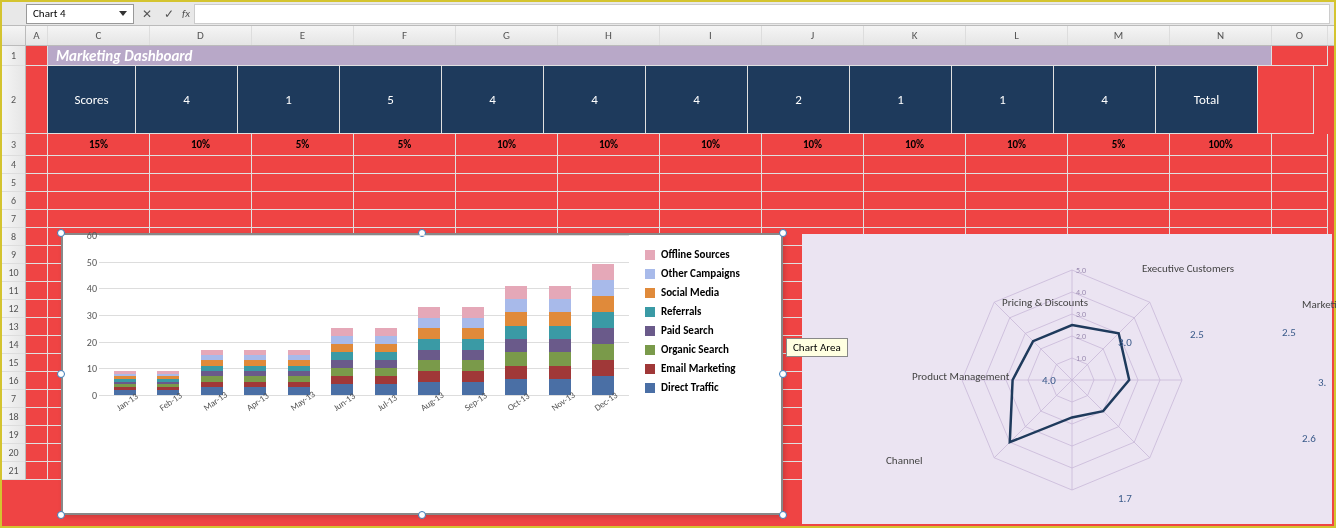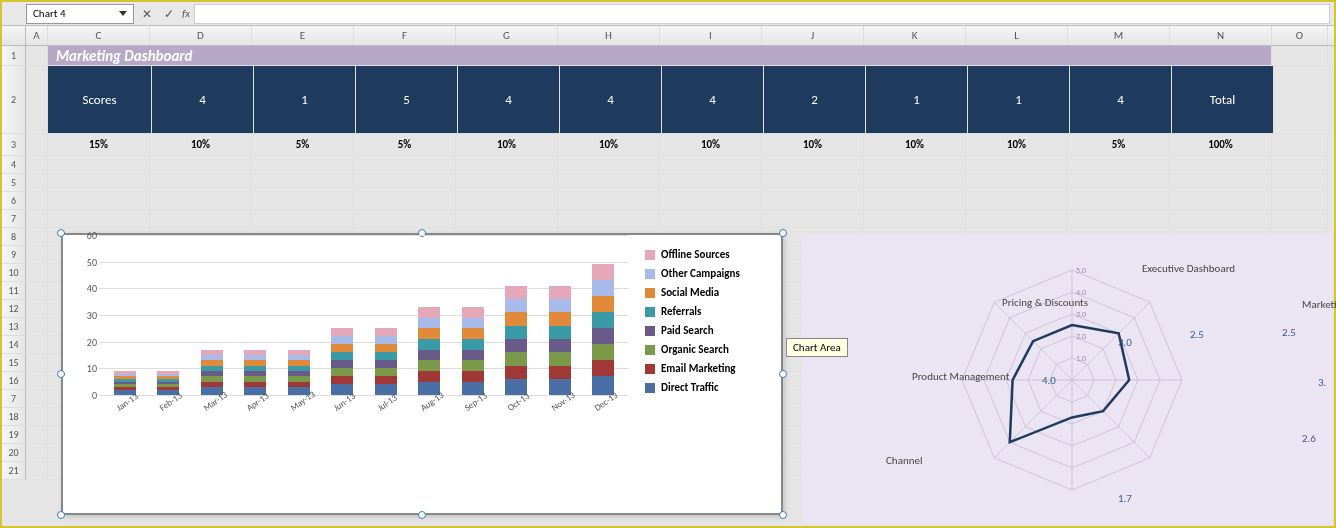--- a/index.html
+++ b/index.html
@@ -1,17 +1,17 @@
 <!DOCTYPE html>
 <html><head>
 <meta charset="utf-8">
 <style>
 * { box-sizing: border-box; margin: 0; padding: 0; }
 body { font-family: Calibri, Arial, sans-serif; font-size: 12px; background: #fff; overflow: hidden; }
-.app { width: 1336px; height: 528px; position: relative; background: #e5e5e5; border: 2px solid #d4c430; }
+.app { width: 1336px; height: 528px; position: relative; background: #ef4444; border: 2px solid #d4c430; }
 
 .formula-bar { height: 24px; background: #e8e8e8; display: flex; align-items: center; border-bottom: 1px solid #bbb; }
 .name-box { width: 108px; height: 20px; background: #fff; border: 1px solid #999; margin-left: 24px; padding: 0 6px; display: flex; align-items: center; justify-content: space-between; font-size: 11px; }
 .name-box .dd { width: 0; height: 0; border-left: 4px solid transparent; border-right: 4px solid transparent; border-top: 5px solid #333; }
 .fx-area { display: flex; align-items: center; gap: 4px; margin-left: 4px; }
 .fx-btn { width: 18px; height: 18px; display: flex; align-items: center; justify-content: center; color: #555; }
 .fx-label { font-style: italic; font-size: 11px; color: #555; margin-left: 0; }
 .formula-input { flex: 1; height: 20px; background: #fff; border: 1px solid #ccc; margin-left: 4px; margin-right: 4px; }
 
 .sheet { position: relative; }
@@ -101,21 +101,21 @@
       <div class="row" style="height:20px">
         <div class="row-h">1</div>
         <div class="cell" style="width:22px"></div>
         <div class="cell title-cell" style="width:1224px">Marketing Dashboard</div>
         <div class="cell" style="width:56px"></div>
       </div>
 
       <div class="row" style="height:68px">
         <div class="row-h">2</div>
         <div class="cell" style="width:22px"></div>
-        <div class="cell score-cell" style="width:104px">Scores</div>
+        <div class="cell score-cell" style="width:88px">Scores</div>
         <div class="cell score-cell" style="width:102px">4</div>
         <div class="cell score-cell" style="width:102px">1</div>
         <div class="cell score-cell" style="width:102px">5</div>
         <div class="cell score-cell" style="width:102px">4</div>
         <div class="cell score-cell" style="width:102px">4</div>
         <div class="cell score-cell" style="width:102px">4</div>
         <div class="cell score-cell" style="width:102px">2</div>
         <div class="cell score-cell" style="width:102px">1</div>
         <div class="cell score-cell" style="width:102px">1</div>
         <div class="cell score-cell" style="width:102px">4</div>
@@ -474,21 +474,21 @@
             <line x1="0" y1="0" x2="77.78174593052023" y2="77.78174593052022" stroke="#c8b8d8" stroke-width="0.8"></line>
             <line x1="0" y1="0" x2="1.3471114790620885e-14" y2="110" stroke="#c8b8d8" stroke-width="0.8"></line>
             <line x1="0" y1="0" x2="-77.78174593052022" y2="77.78174593052024" stroke="#c8b8d8" stroke-width="0.8"></line>
             <line x1="0" y1="0" x2="-110" y2="2.0206672185931328e-14" stroke="#c8b8d8" stroke-width="0.8"></line>
             <line x1="0" y1="0" x2="-77.78174593052024" y2="-77.7817459305202" stroke="#c8b8d8" stroke-width="0.8"></line>
           </g>
         <polygon id="radar-poly" fill="none" stroke="#1e3a5c" stroke-width="2.5" points="0,-55 46.66904755831213,-46.66904755831214 57.2,-3.5024898455614302e-15 31.112698372208094,31.112698372208087 4.580179028811101e-15,37.4 -62.22539674441617,62.225396744416194 -59.4,1.0911602980402917e-14 -38.89087296526012,-38.8908729652601 "></polygon>
       </g>
     </svg>
     <div id="radar-labels">
-        <div class="radar-lbl" style="left: 340px; top: 28px;">Executive Dashboard</div>
+        <div class="radar-lbl" style="left: 340px; top: 28px;">Executive Customers</div>
         <div class="radar-lbl" style="left: 480px; top: 64px; padding-left: 20px;">Marketing</div>
         <div class="radar-lbl" style="left: 84px; top: 220px;">Channel</div>
         <div class="radar-lbl" style="left: 110px; top: 136px;">Product Management</div>
         <div class="radar-lbl" style="left: 200px; top: 62px;">Pricing &amp; Discounts</div>
         <div class="radar-val" style="left: 388px; top: 94px;">2.5</div>
         <div class="radar-val" style="left: 480px; top: 92px;">2.5</div>
         <div class="radar-val" style="left: 516px; top: 142px;">3.</div>
         <div class="radar-val" style="left: 500px; top: 198px;">2.6</div>
         <div class="radar-val" style="left: 316px; top: 258px;">1.7</div>
         <div class="radar-val" style="left: 240px; top: 140px;">4.0</div>

